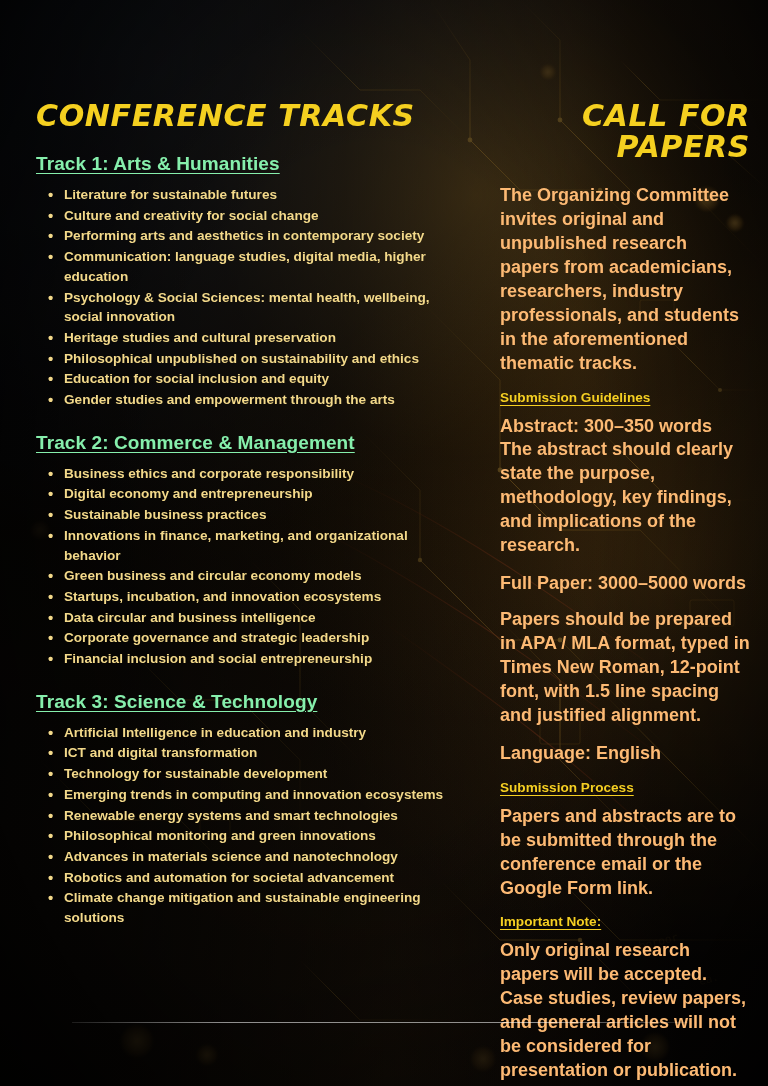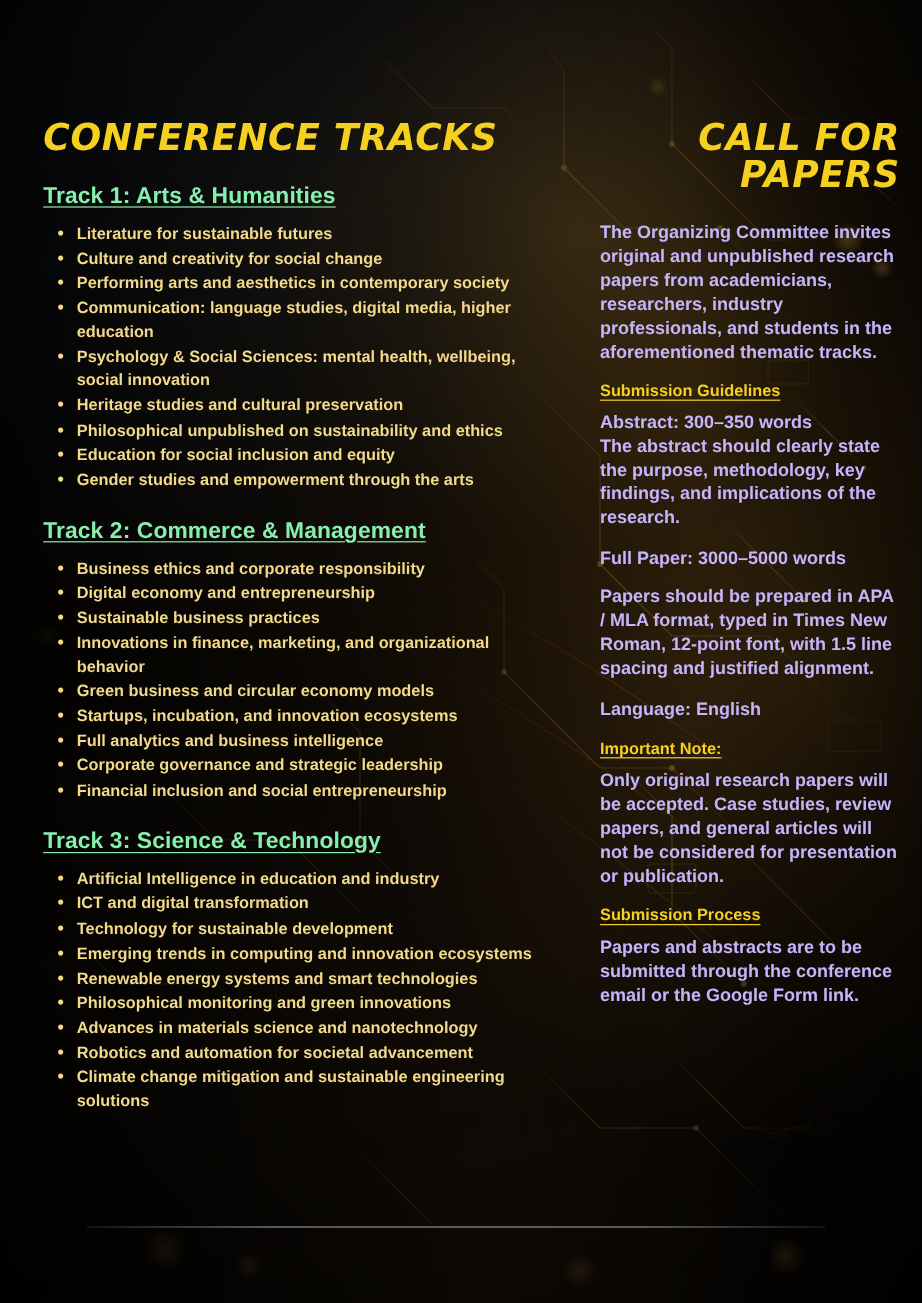--- a/index.html
+++ b/index.html
@@ -118,22 +118,22 @@
 
   .rt-head {
     color: #f5cf22;
     font-size: 13.6px;
     font-weight: bold;
     text-decoration: underline;
     text-underline-offset: 3px;
     margin: 0 0 10px 0;
   }
   .rt-para {
-    color: #c4b5fd;
-    font-size: 15px;
+    color: #fdba74;
+    font-size: 18px;
     line-height: 1.33;
     margin: 0 0 14px 0;
     font-weight: 600;
   }
   .rt-para.tight { margin-bottom: 10px; }
 
   .footer-rule {
     position: absolute;
     left: 72px;
     top: 1022px;
@@ -250,21 +250,21 @@
 
       <div class="track-block">
         <div class="track-head">Track 2: Commerce &amp; Management</div>
         <ul class="track-list">
           <li>Business ethics and corporate responsibility</li>
           <li>Digital economy and entrepreneurship</li>
           <li>Sustainable business practices</li>
           <li>Innovations in finance, marketing, and organizational behavior</li>
           <li>Green business and circular economy models</li>
           <li>Startups, incubation, and innovation ecosystems</li>
-          <li>Full analytics and business intelligence</li>
+          <li>Data circular and business intelligence</li>
           <li>Corporate governance and strategic leadership</li>
           <li>Financial inclusion and social entrepreneurship</li>
         </ul>
       </div>
 
       <div class="track-block">
         <div class="track-head">Track 3: Science &amp; Technology</div>
         <ul class="track-list">
           <li>Artificial Intelligence in education and industry</li>
           <li>ICT and digital transformation</li>
@@ -287,25 +287,25 @@
       <div>
         <div class="rt-head">Submission Guidelines</div>
         <p class="rt-para tight" style="margin-bottom:0;">Abstract: 300–350 words</p>
         <p class="rt-para">The abstract should clearly state the purpose, methodology, key findings, and implications of the research.</p>
         <p class="rt-para tight" style="margin-bottom:12px;">Full Paper: 3000–5000 words</p>
         <p class="rt-para">Papers should be prepared in APA / MLA format, typed in Times New Roman, 12-point font, with 1.5 line spacing and justified alignment.</p>
         <p class="rt-para">Language: English</p>
       </div>
 
       <div>
+        <div class="rt-head">Submission Process</div>
+        <p class="rt-para">Papers and abstracts are to be submitted through the conference email or the Google Form link.</p>
+      </div>
+
+      <div>
         <div class="rt-head">Important Note:</div>
         <p class="rt-para">Only original research papers will be accepted. Case studies, review papers, and general articles will not be considered for presentation or publication.</p>
-      </div>
-
-      <div>
-        <div class="rt-head">Submission Process</div>
-        <p class="rt-para">Papers and abstracts are to be submitted through the conference email or the Google Form link.</p>
       </div>
     </div>
 
     <div class="footer-rule"></div>
   </div>
 </div>
 
 </body></html>

